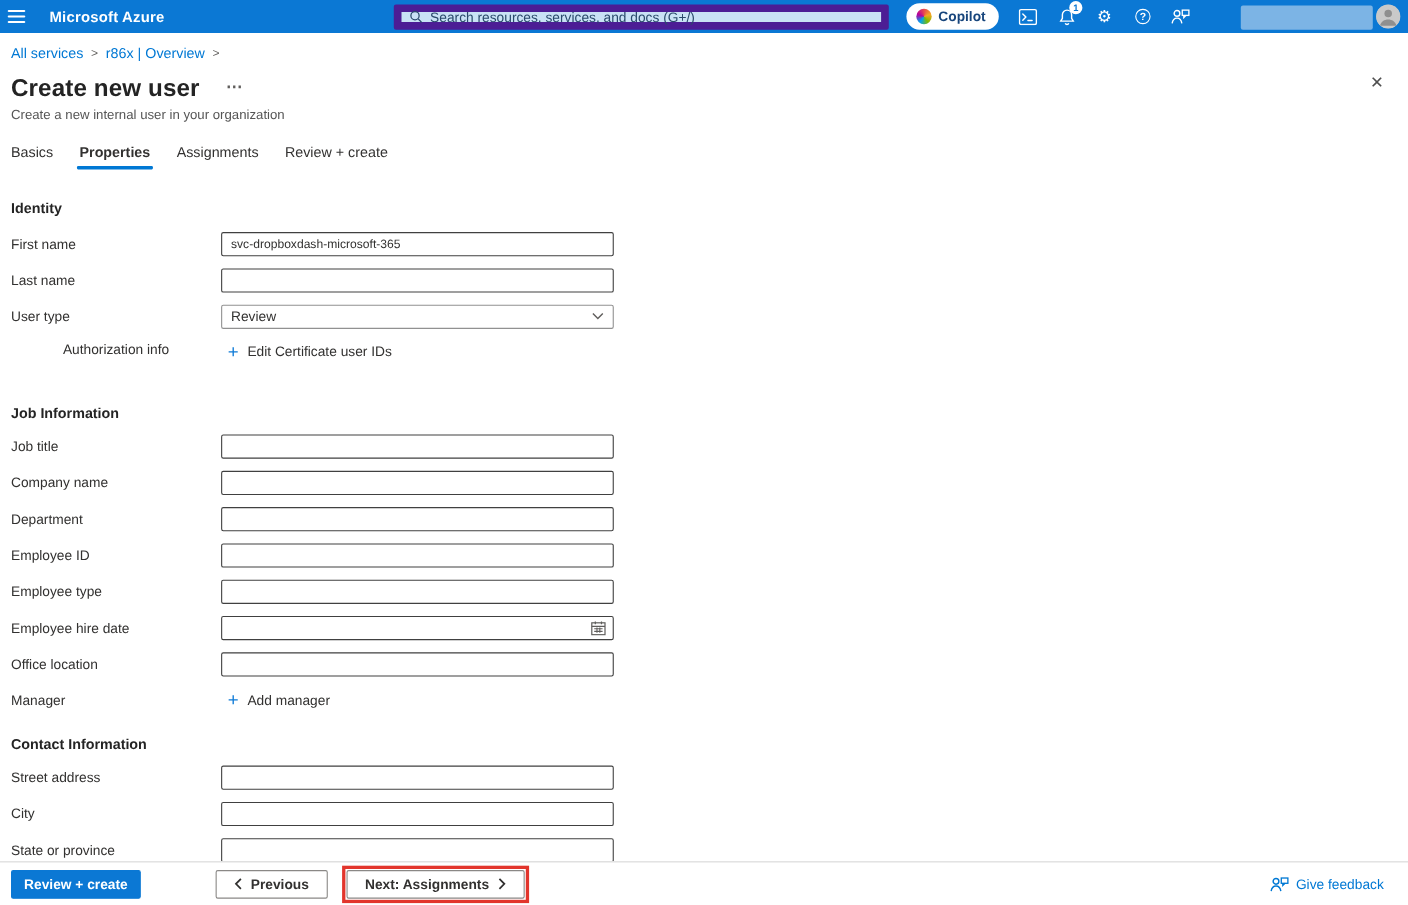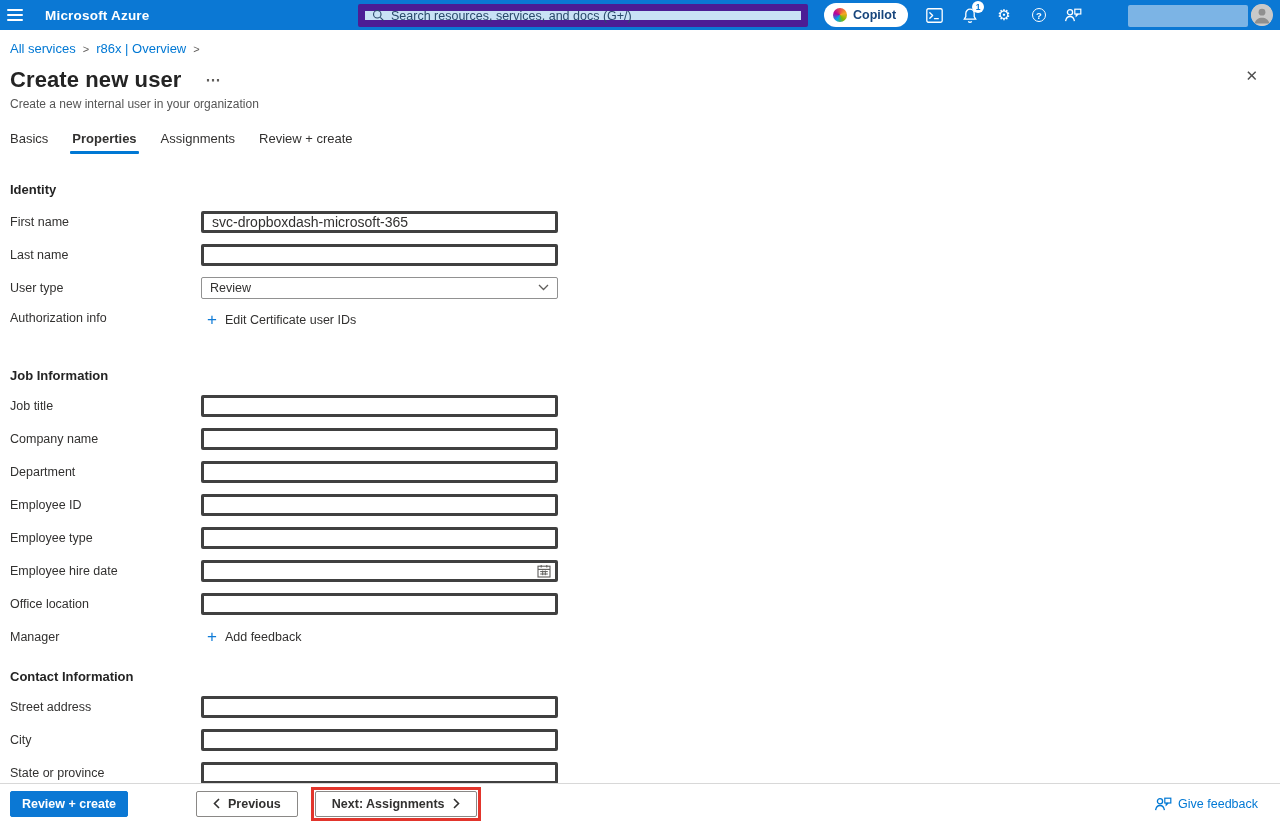--- a/index.html
+++ b/index.html
@@ -46,24 +46,24 @@
   .tab { font-size:13px; color:#323130; padding-bottom:8px; cursor:pointer; position:relative; }
   .tab.active { font-weight:700; }
   .tab.active::after { content:""; position:absolute; left:-2px; right:-2px; bottom:0; height:3px; background:#0078d4; border-radius:1px; }
 
   
   .section-title { font-size:13px; font-weight:700; color:#242424; }
   .section-title.identity { margin-top:28px; margin-bottom:8px; }
   .section-title.job { margin-top:24px; margin-bottom:6px; }
   .section-title.contact { margin-top:16px; margin-bottom:6px; }
   .form-row { display:flex; align-items:center; height:33px; }
-  .form-row.tall { height:40px; align-items:flex-start; }
+  .form-row.tall { height:40px; align-items:flex-start;text-align:center; }
   .form-row.tall .field-label { padding-top:7px; }
   .field-label { width:191px; flex-shrink:0; font-size:12.5px; color:#323130; }
-  .text-input { width:357px; height:22px; border:3px solid #404040; border-radius:2px; padding:0 8px; font-family:"Liberation Sans",sans-serif; font-size:14px; color:#323130; outline:none; background:#fff; }
+  .text-input { width:357px; height:22px; border:1px solid #404040; border-radius:2px; padding:0 8px; font-family:"Liberation Sans",sans-serif; font-size:11px; color:#323130; outline:none; background:#fff; }
   .input-wrap { position:relative; width:357px; display:flex; align-items:center; }
   .input-wrap .text-input { width:100%; padding-right:26px; }
   .input-icon { position:absolute; right:7px; display:flex; align-items:center; cursor:pointer; }
   .dropdown { width:357px; height:22px; border:1px solid #919191; border-radius:2px; background:#fff; display:flex; align-items:center; justify-content:space-between; padding:0 8px; font-size:12.5px; color:#323130; cursor:pointer; }
   .action-link { display:flex; align-items:center; gap:8px; margin-left:6px; margin-top:9px; cursor:pointer; }
   .form-row:not(.tall) .action-link { margin-top:0; }
   .plus-icon { color:#0f7bd7; font-size:17px; font-weight:400; line-height:14px; }
   .action-label { font-size:12.5px; color:#323130; }
 
   
@@ -233,21 +233,21 @@
       </div>
     </div>
     <div class="form-row">
       <span class="field-label">Office location</span>
       <input class="text-input" style="">
     </div>
     <div class="form-row">
       <span class="field-label">Manager</span>
       <div class="action-link">
         <span class="plus-icon">+</span>
-        <span class="action-label">Add feedback</span>
+        <span class="action-label">Add manager</span>
       </div>
     </div>
 
     <div class="section-title contact">Contact Information</div>
 
     <div class="form-row">
       <span class="field-label">Street address</span>
       <input class="text-input" style="">
     </div>
     <div class="form-row">

